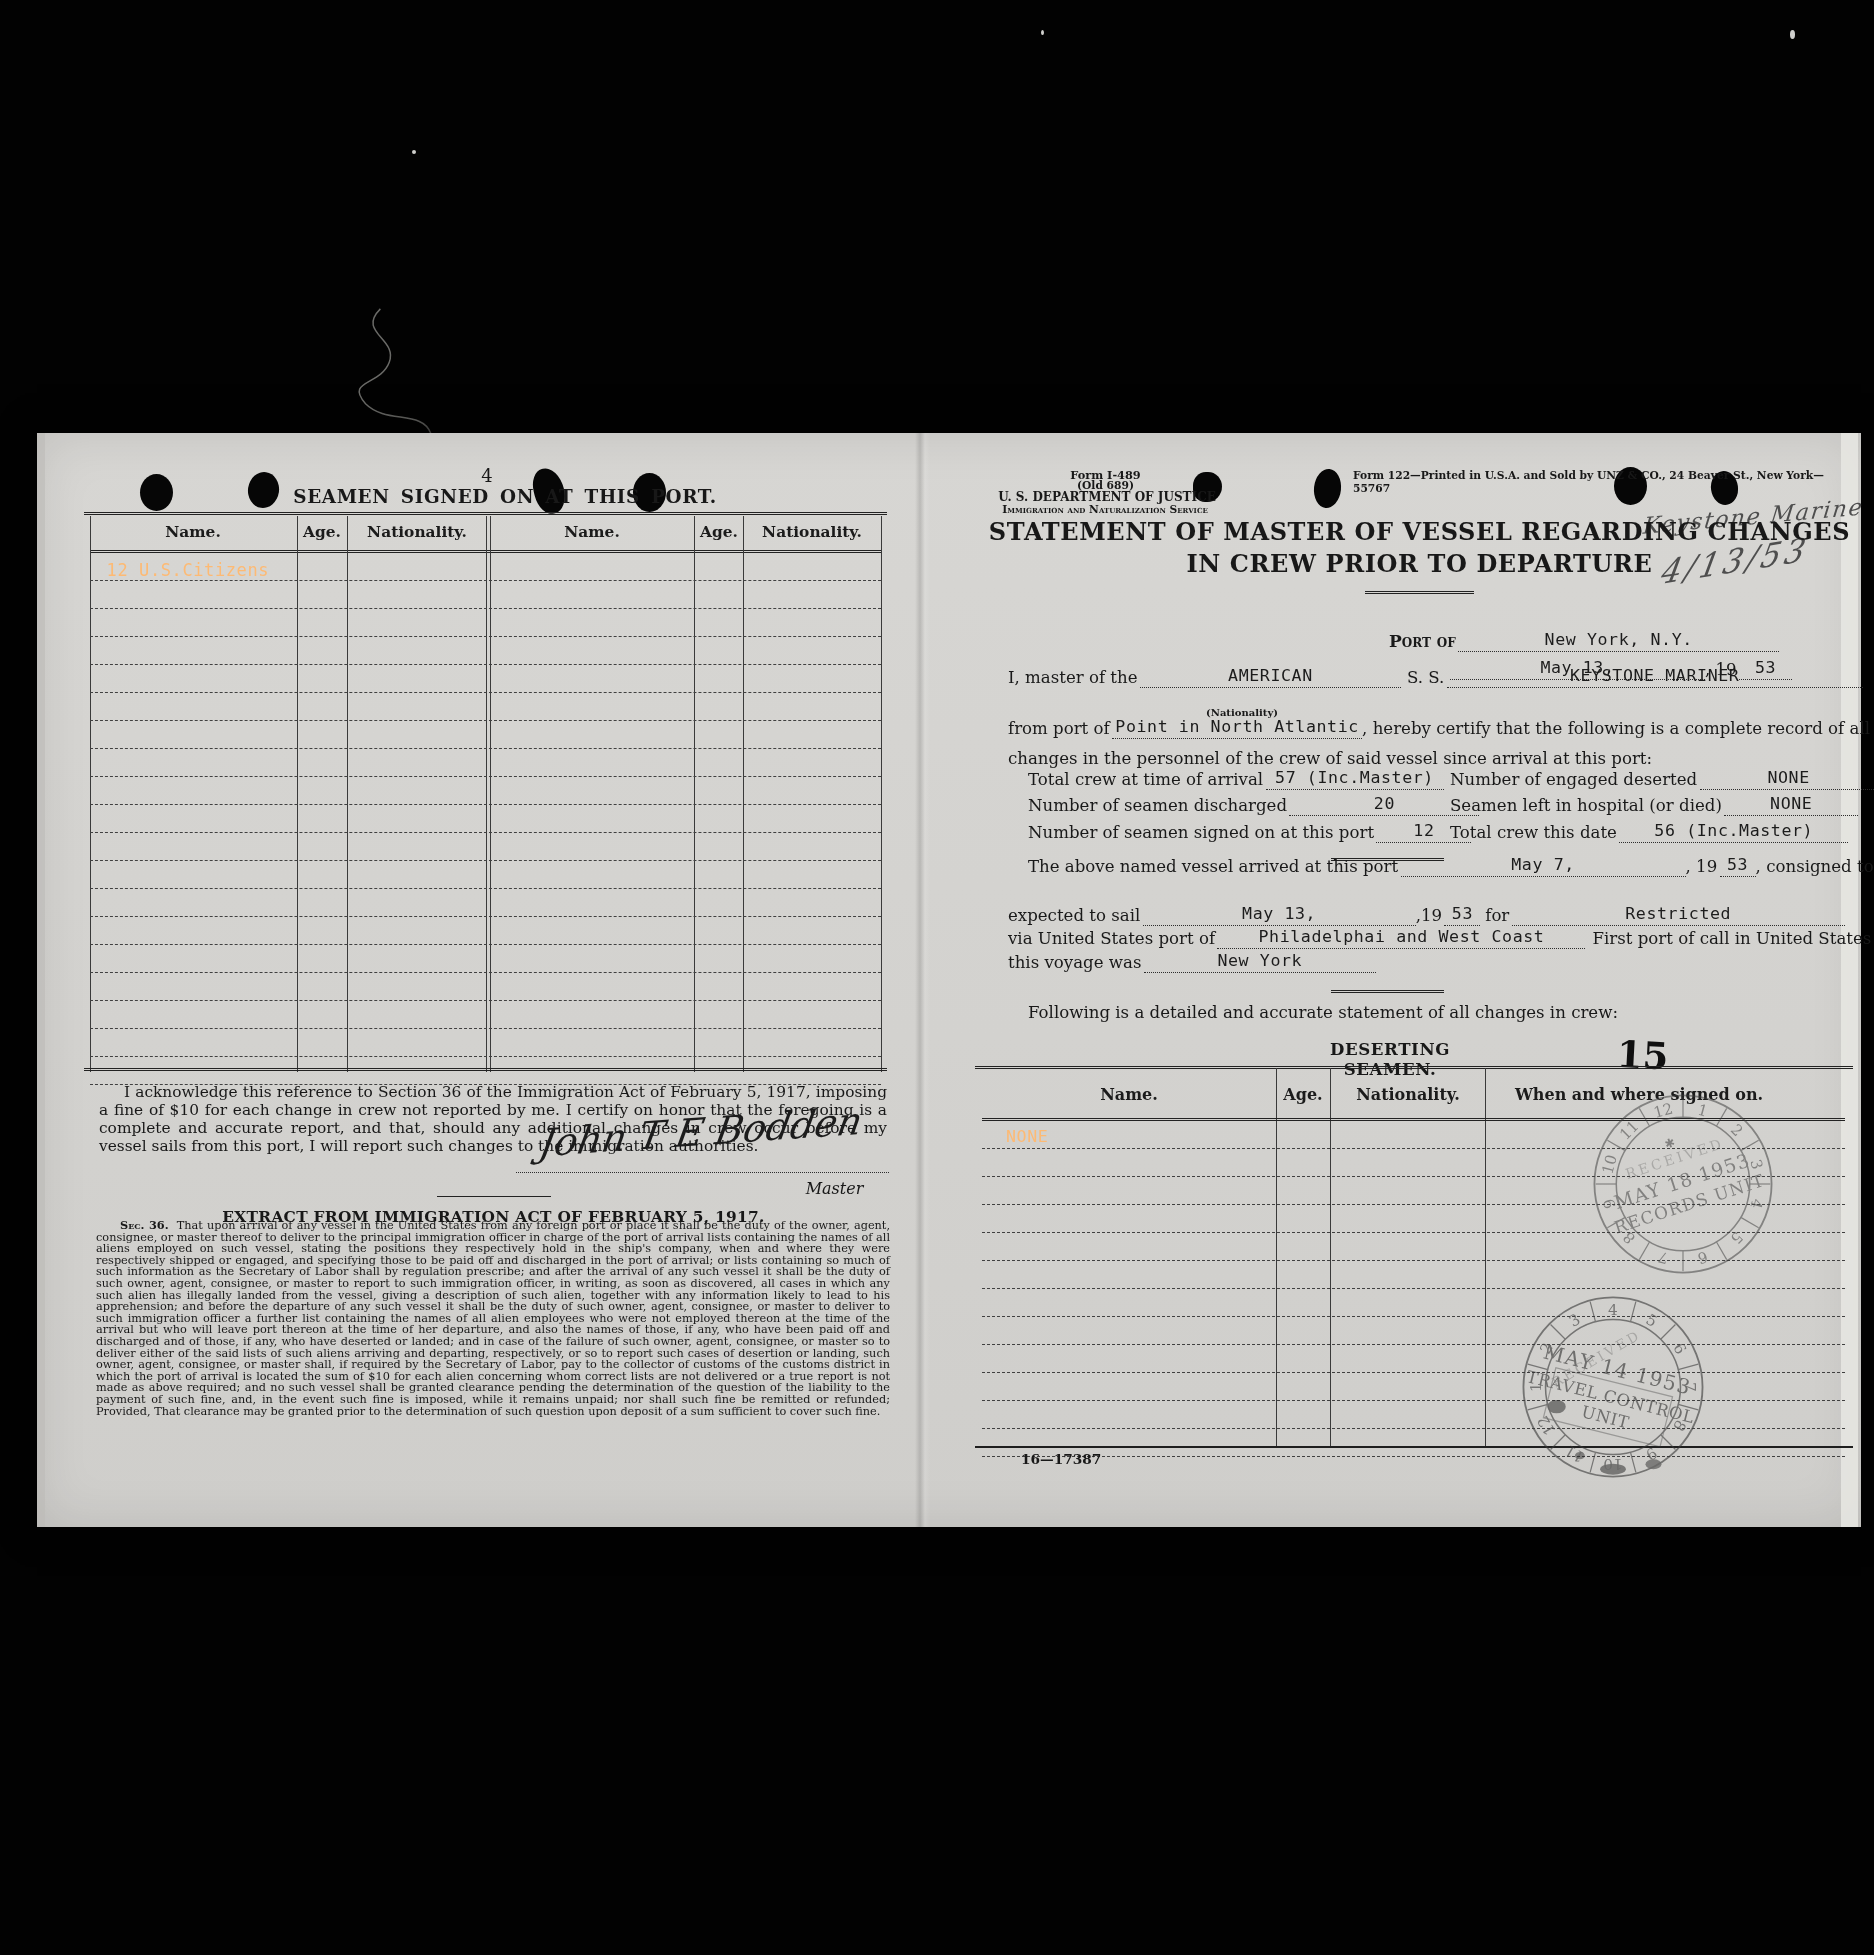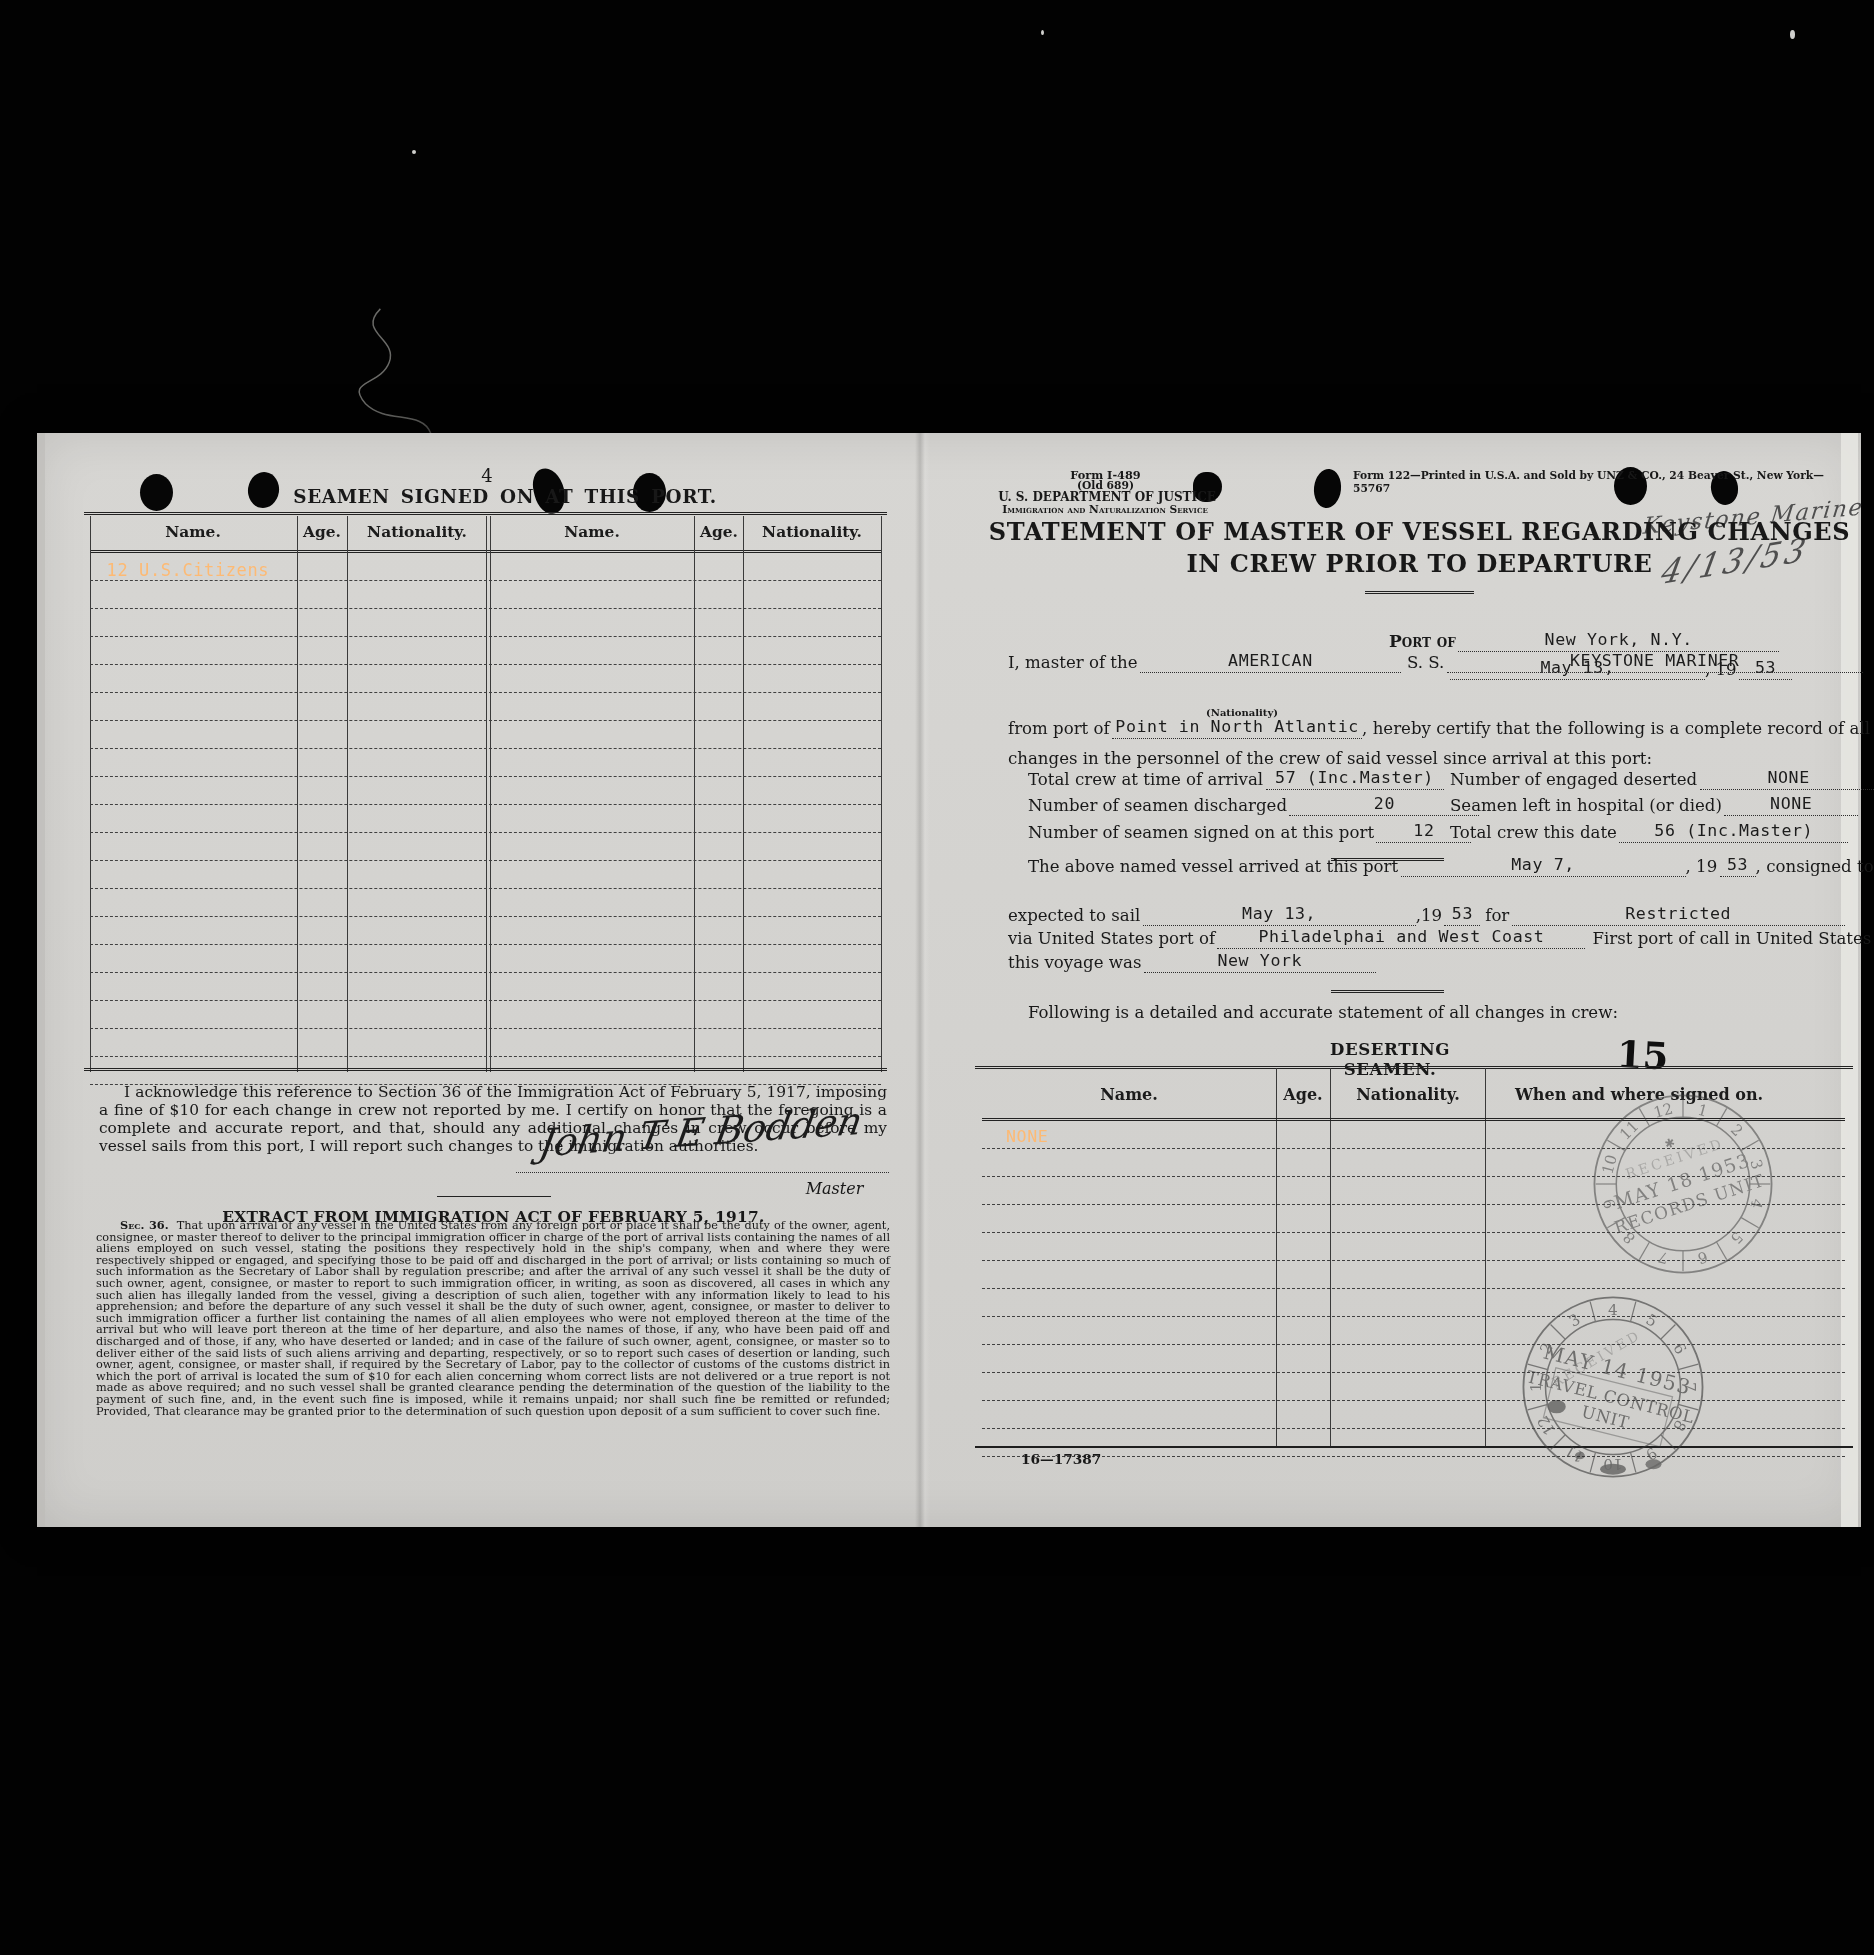--- a/index.html
+++ b/index.html
@@ -155,21 +155,21 @@
   <div class="fline" style="left:1450px;top:655px;">
     <span class="entry" style="width:255px;">
         <span class="tv">May 13,</span>
       </span>
     <span class="lb">, 19</span>
     <span class="entry" style="width:53px;">
         <span class="tv">53</span>
       </span>
   </div>
 
-  <div class="fline" style="left:1008px;top:648px;">
+  <div class="fline" style="left:1008px;top:663px;">
     <span class="lb">I, master of the</span>
     <span class="entry" style="width:261px;">
         <span class="tv">AMERICAN</span>
       </span>
     <span class="lb" style="padding-left:6px;">S. S.</span>
     <span class="entry" style="width:416px;">
         <span class="tv">KEYSTONE MARINER</span>
       </span>
   </div>
   <div class="abs ink ctr" style="left:1159px;top:707px;width:166px;font-size:10px;font-weight:bold;">(Nationality)</div>

